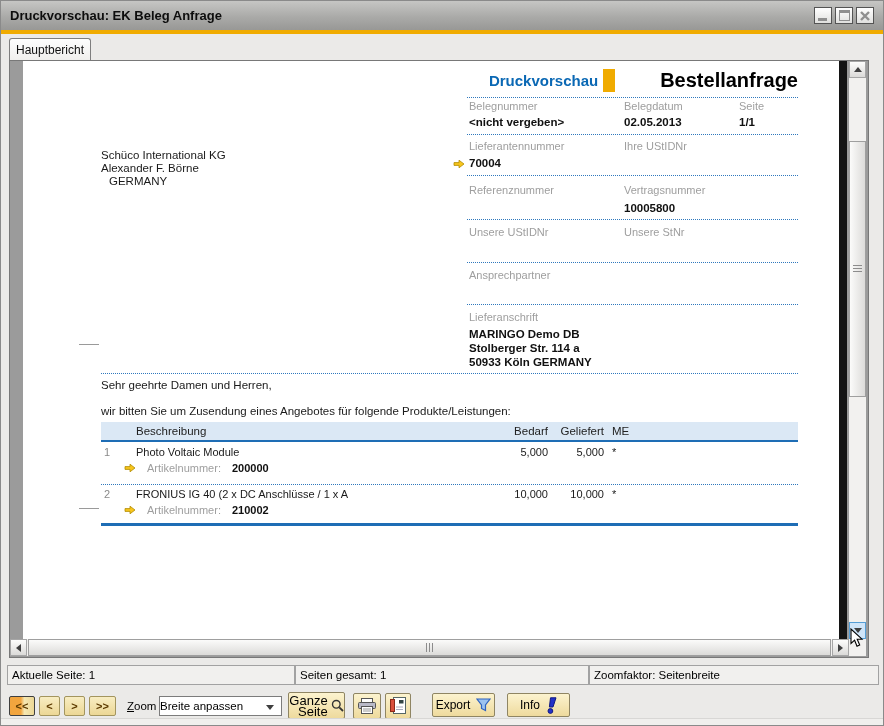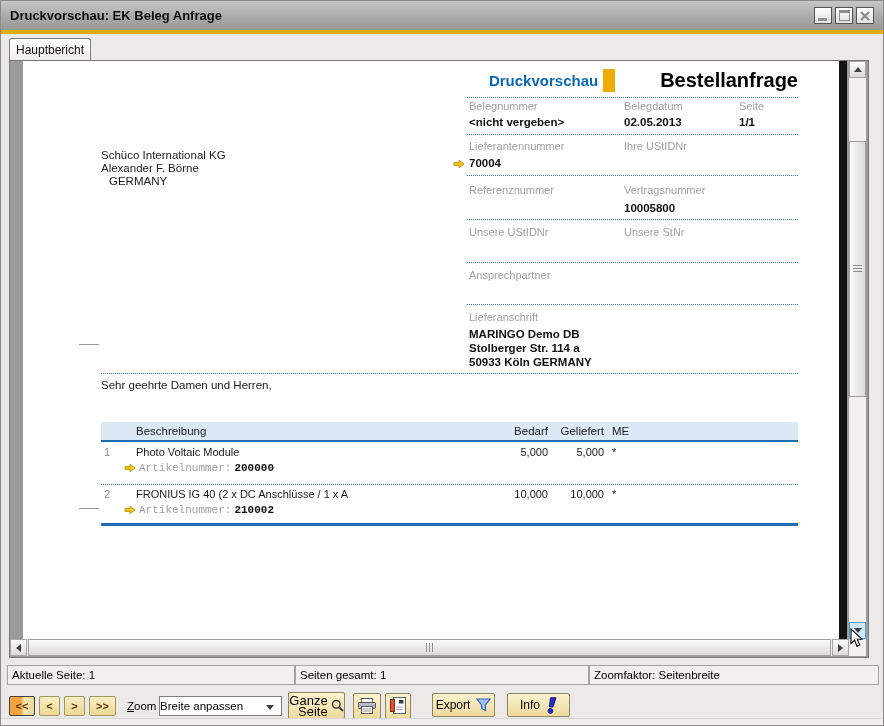--- a/index.html
+++ b/index.html
@@ -51,21 +51,21 @@
 
   #thead { position:absolute; left:78px; top:361px; width:697px; height:20px;
            background:#dbe8f5; border-bottom:2px solid #1e6db5; font-size:11.5px; color:#222; }
   #thead span, .trow span { position:absolute; top:3px; white-space:nowrap; }
   .trow { position:absolute; left:78px; width:697px; height:16px; font-size:11px; color:#1a1a1a; }
   .c-desc { left:35px; }
   .c-n1 { left:367px; width:80px; text-align:right; }
   .c-n2 { left:423px; width:80px; text-align:right; }
   .c-me { left:511px; }
   .c-pos { left:3px; color:#8a8a8a; }
-  .subrow { position:absolute; left:101px; display:flex; align-items:center; gap:3px; font-size:11px;font-family:Liberation Mono, monospace; }
+  .subrow { position:absolute; left:101px; display:flex; align-items:center; gap:11px; font-size:11px; }
   .sublbl { color:#9e9e9e; }
   .subval { font-weight:bold; color:#101010; }
   #tbottom { position:absolute; left:78px; top:462px; width:697px; height:3px; background:#1e6db5; }
 
   
   #vscroll { position:absolute; left:839px; top:0; width:17px; height:578px; background:#f2f1ef; }
   #hscroll { position:absolute; left:0; top:578px; width:839px; height:17px; background:#f2f1ef; }
   #sb-corner { position:absolute; left:839px; top:578px; width:17px; height:17px; background:#f2f1ef; }
   .sbtn { position:absolute; width:17px; height:17px;
           background:linear-gradient(180deg,#fdfdfc,#dbdad8);
@@ -207,20 +207,21 @@
         <div>Schüco International KG</div>
         <div>Alexander F. Börne</div>
         <div class="indent">GERMANY</div>
       </div>
 
       <div class="fold" style="top:283px"></div>
       <div class="fold" style="top:447px"></div>
 
       <div class="dot f" style="top:312px"></div>
       <div class="bodytext" style="top:318px">Sehr geehrte Damen und Herren,</div>
+      <div class="bodytext" style="top:344px">wir bitten Sie um Zusendung eines Angebotes für folgende Produkte/Leistungen:</div>
 
       <div id="thead">
         <span class="c-desc">Beschreibung</span>
         <span class="c-n1">Bedarf</span>
         <span class="c-n2">Geliefert</span>
         <span class="c-me">ME</span>
       </div>
 
       <div class="trow" style="top:382px">
         <span class="c-pos">1</span>

